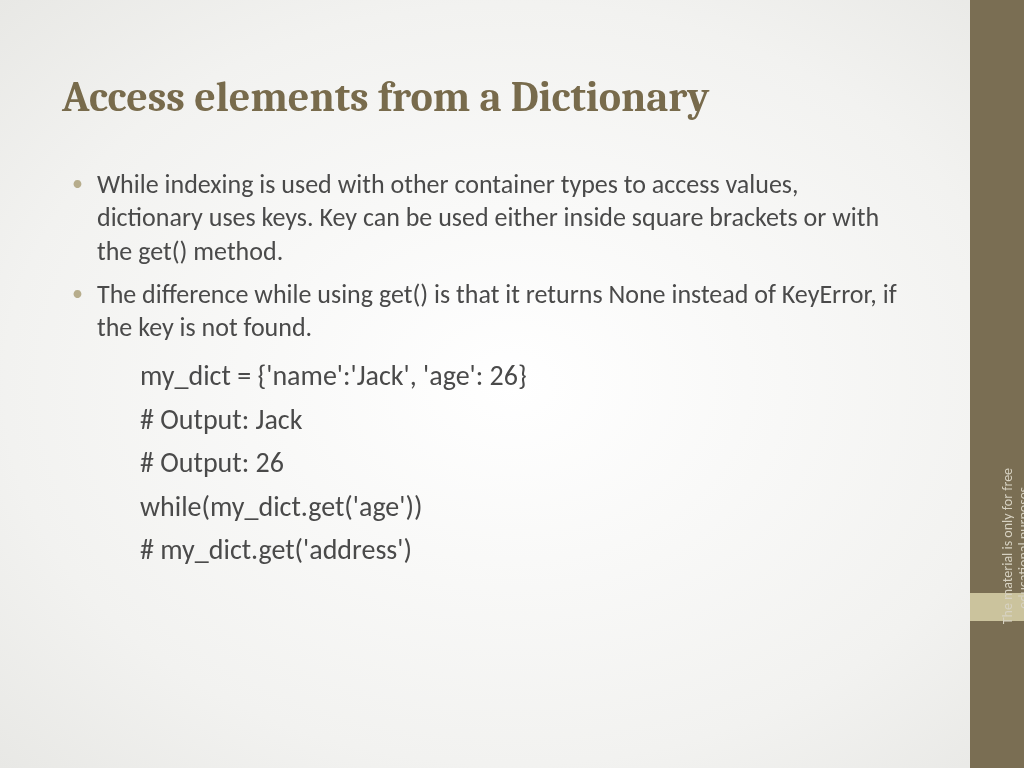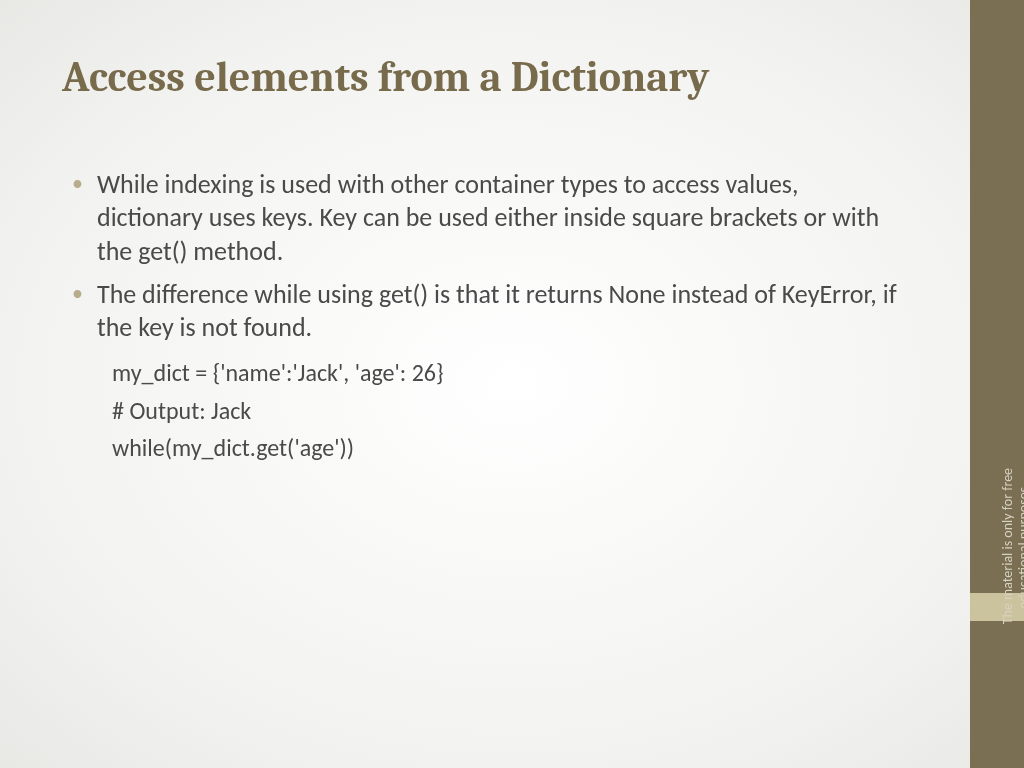--- a/index.html
+++ b/index.html
@@ -37,21 +37,21 @@
     transform-origin: right center;
     color: #d7d2c2;
     font-size: 14px;
     line-height: 1.15;
     text-align: center;
     width: 220px;
   }
   .title {
     position: absolute;
     left: 62px;
-    top: 53px;
+    top: 73px;
     font-family: "Cambria", "Georgia", serif;
     font-weight: bold;
     font-size: 42px;
     color: #786b4c;
   }
   .content {
     position: absolute;
     left: 72px;
     top: 168px;
     width: 830px;
@@ -65,22 +65,22 @@
   }
   .bullet .dot {
     color: #b7ad8c;
     font-size: 22px;
     margin-right: 14px;
     margin-top: 2px;
     flex-shrink: 0;
   }
   .bullet .txt { flex: 1; }
   .sub {
-    margin-left: 40px;
-    font-size: 24px;
+    margin-left: 68px;
+    font-size: 28px;
     line-height: 1.55;
     color: #4a4a4a;
   }
 </style>
 </head>
 <body>
 
 <div class="slide">
 
   <div class="sidebar-stripe"></div>
@@ -94,17 +94,19 @@
       <div class="dot">•</div>
       <div class="txt">While indexing is used with other container types to access values, dictionary uses keys. Key can be used either inside square brackets or with the get() method.</div>
     </div>
     <div class="bullet">
       <div class="dot">•</div>
       <div class="txt">The difference while using get() is that it returns None instead of KeyError, if the key is not found.</div>
     </div>
     <div class="sub">
       <div>my_dict = {'name':'Jack', 'age': 26}</div>
       <div># Output: Jack</div>
+      <div># Output: 26</div>
       <div>while(my_dict.get('age'))</div>
+      <div># my_dict.get('address')</div>
     </div>
   </div>
 
 </div>
 
 </body></html>

